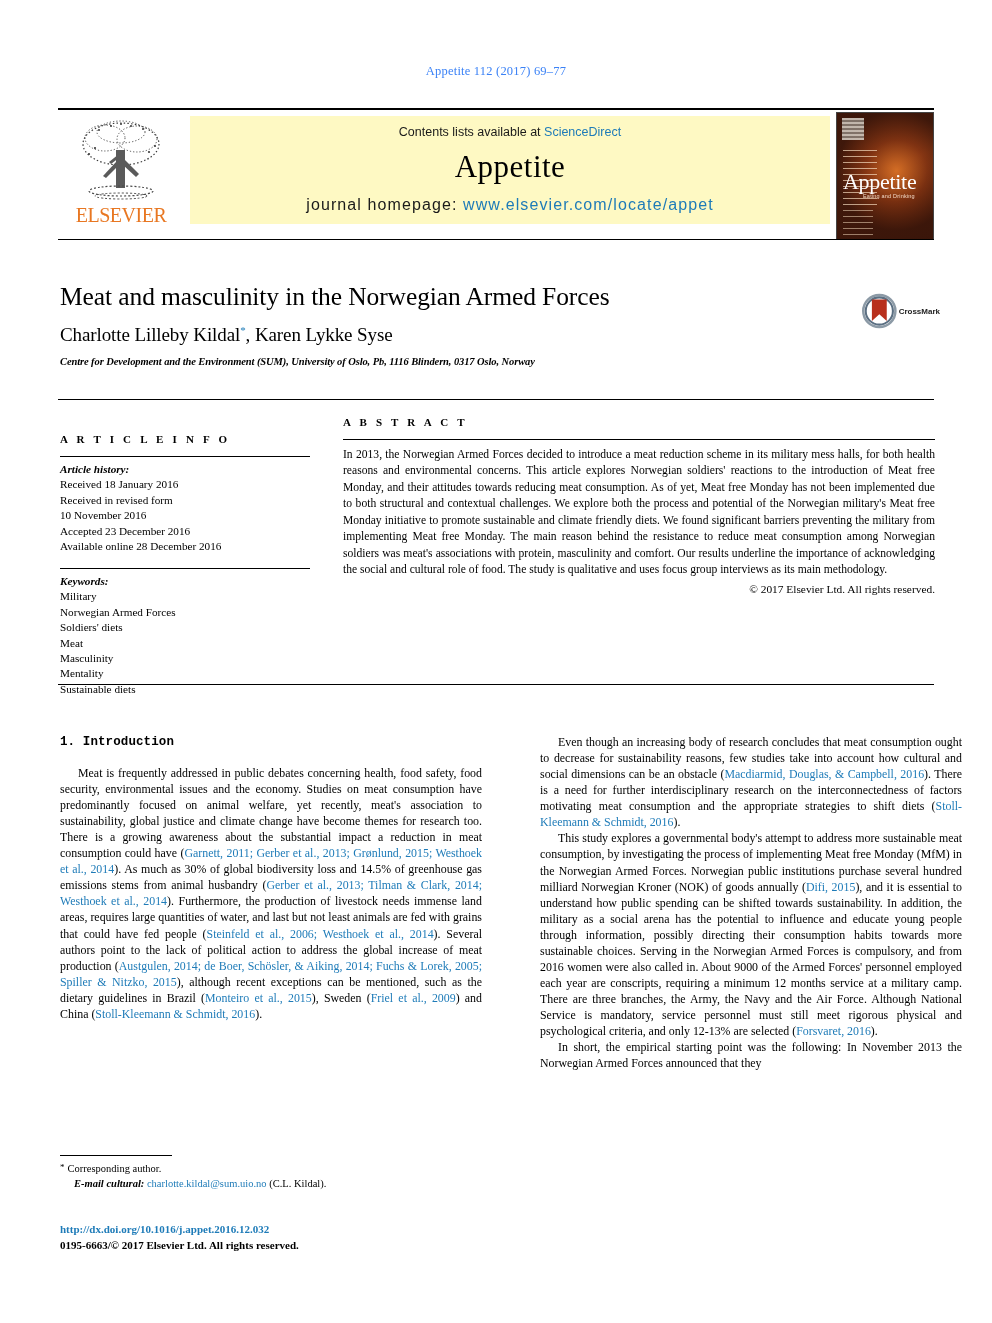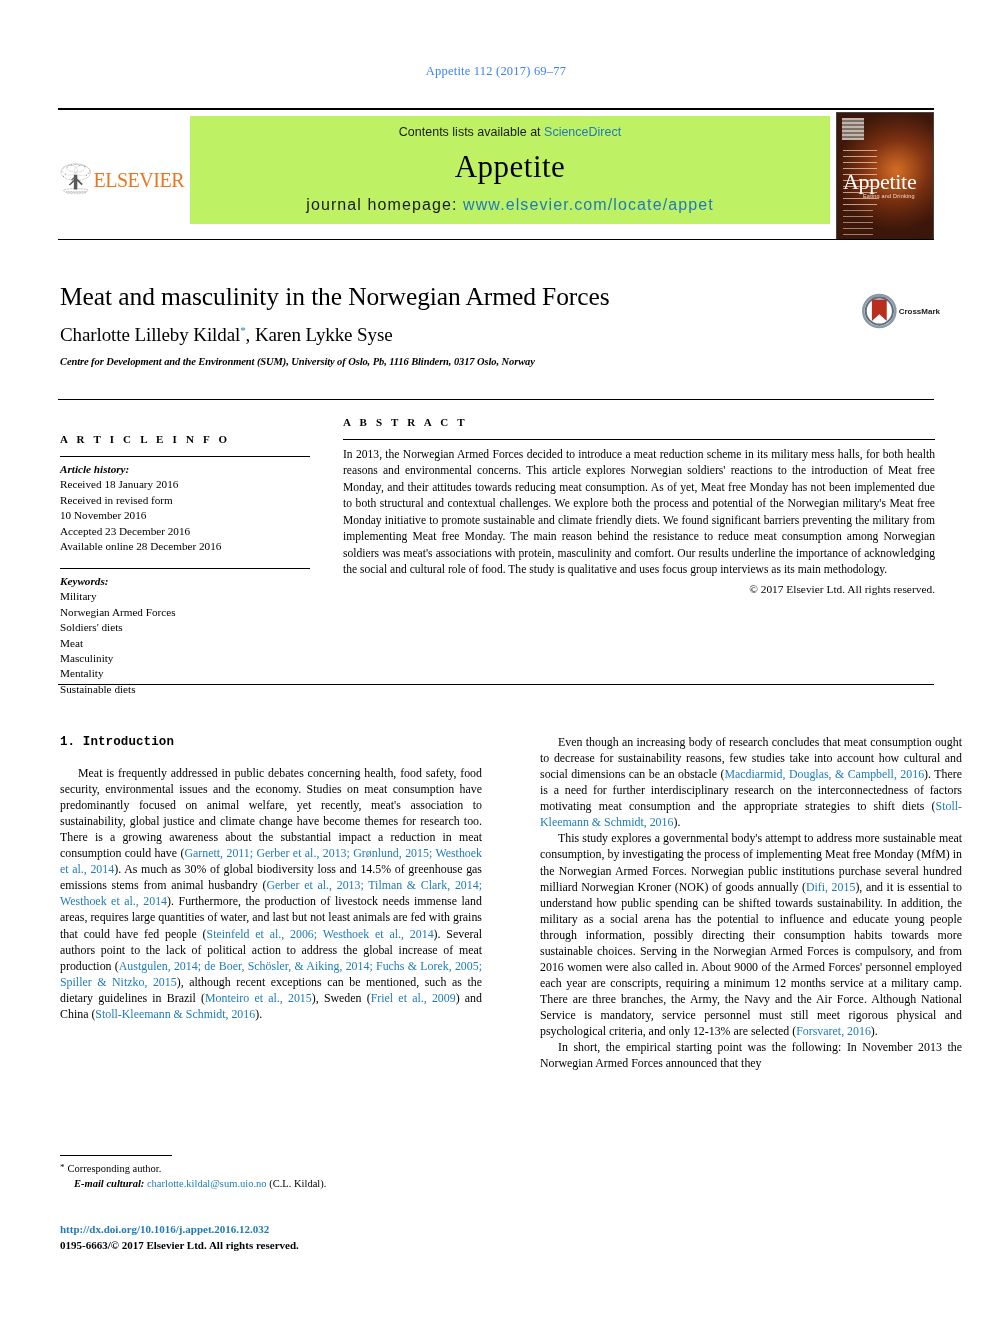--- a/index.html
+++ b/index.html
@@ -42,38 +42,38 @@
     width: 876px;
     border-top: 2.5px solid #000;
     display: flex;
     align-items: stretch;
     padding-top: 6px;
   }
   .elsevier-logo {
     width: 126px;
     flex: 0 0 126px;
     display: flex;
-    flex-direction: row;
+    flex-direction: column;
     align-items: center;
     justify-content: flex-start;
     padding-top: 2px;
   }
   .tree-svg { display:block; }
   .elsevier-word {
     font-family: "Liberation Serif", serif;
     color: #e87722;
     font-size: 20px;
     letter-spacing: -0.5px;
     font-weight: 400;
     margin-top: 1px;
     line-height: 1;
   }
   .journal-band {
     flex: 1 1 auto;
-    background: #bef264;
+    background: #fef9c3;
     margin-left: 6px;
     margin-right: 6px;
     display: flex;
     flex-direction: column;
     justify-content: space-between;
     align-items: center;
     padding: 9px 0 10px 0;
     height: 108px;
     box-sizing: border-box;
   }

